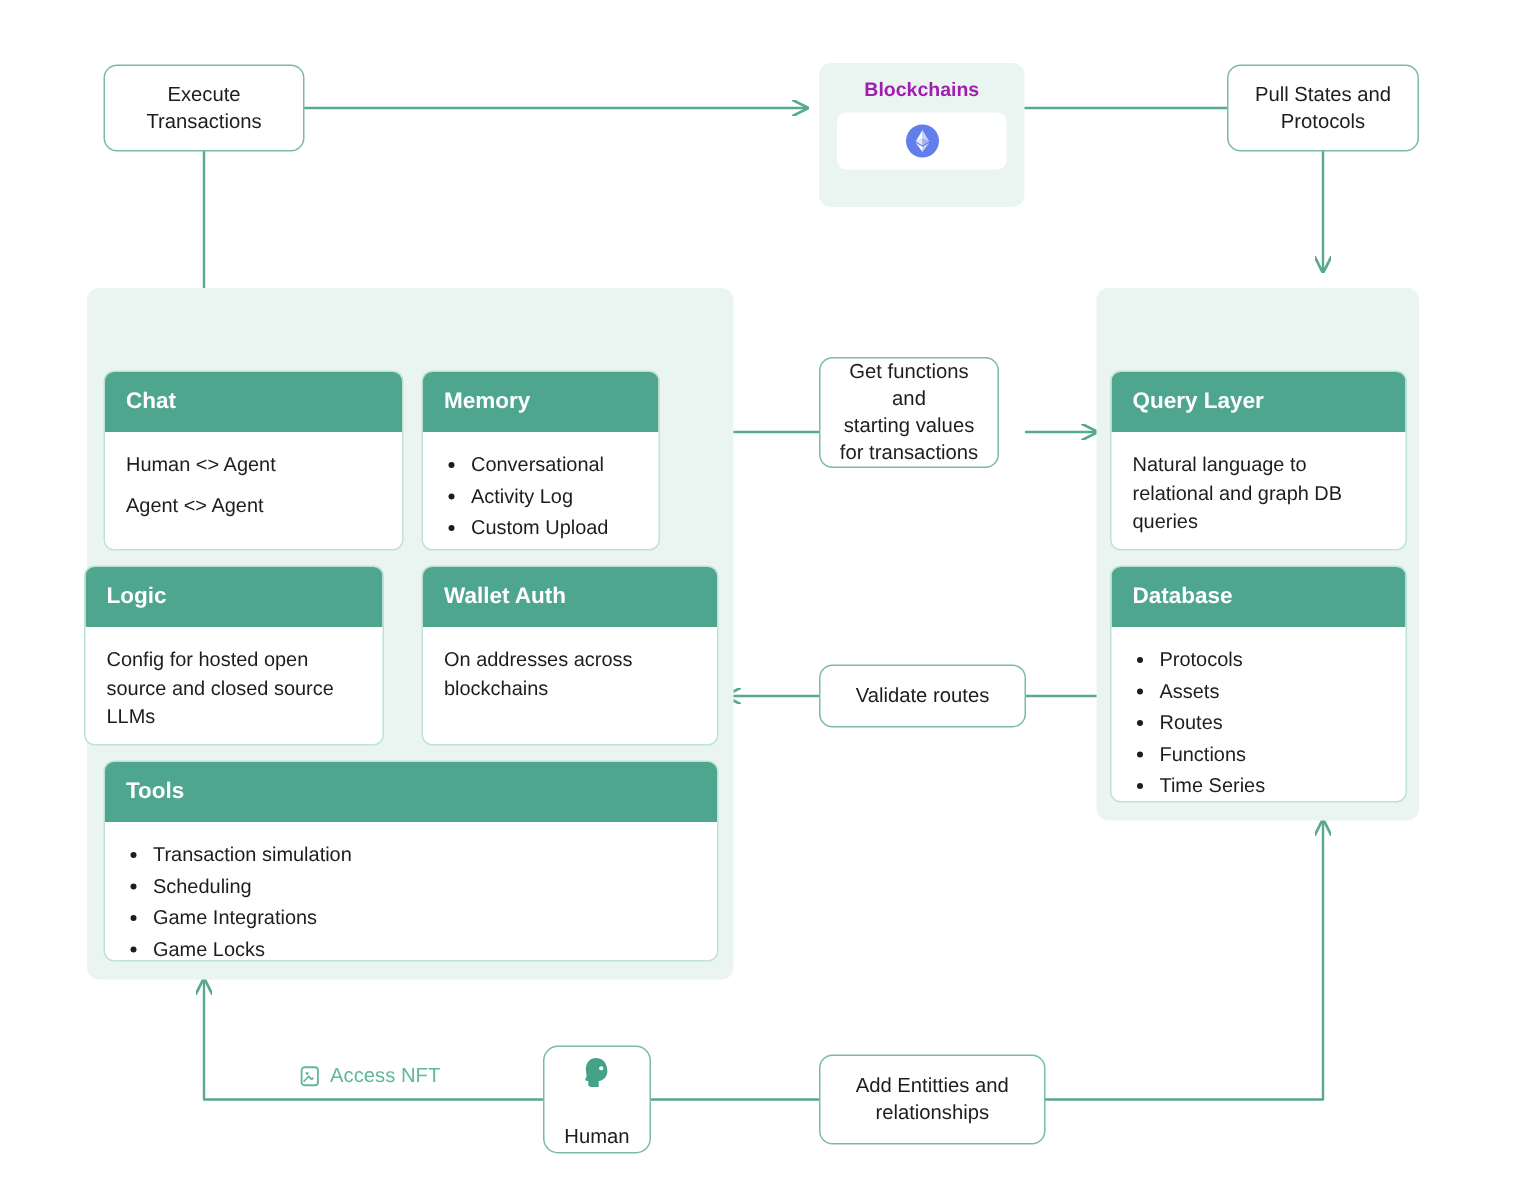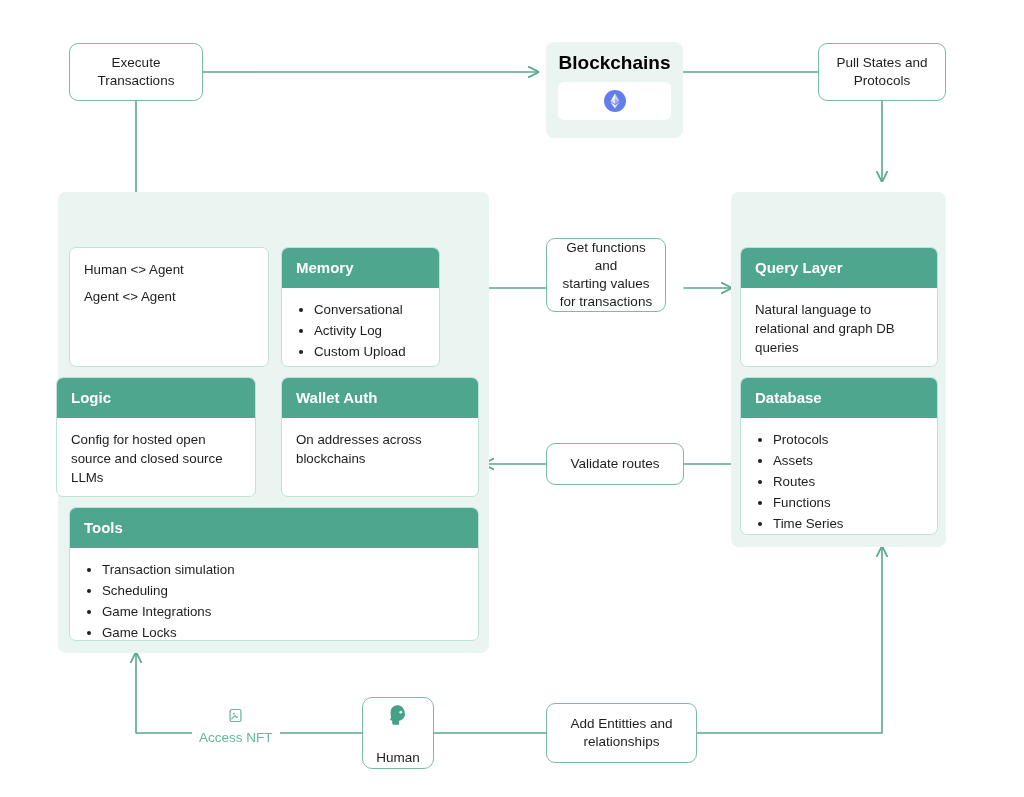--- a/index.html
+++ b/index.html
@@ -48,40 +48,40 @@
   .card-body ul{margin:0;padding-left:18px;list-style:disc;}
   .card-body li{margin:0 0 2px 0;}
   .card-body li:last-child{margin-bottom:0;}
 
   
   .chain-panel{
     position:absolute;box-sizing:border-box;background:#EAF5F1;border-radius:8px;z-index:3;
     text-align:center;
   }
   .chain-title{
-    font-size:19px;font-weight:bold;color:#000000;margin:10px 0 8px 0;
+    font-size:13px;font-weight:bold;color:#a21caf;margin:10px 0 8px 0;
   }
   .chain-slot{
     background:#ffffff;border-radius:6px;margin:0 12px 12px 12px;height:38px;
     display:flex;align-items:center;justify-content:center;
   }
 
   
   .human-node{
     position:absolute;box-sizing:border-box;background:#ffffff;
     border:1px solid #7BBBA6;border-radius:10px;z-index:5;
     display:flex;flex-direction:column;align-items:center;justify-content:center;gap:20px;
   }
   .human-label{font-size:13.5px;color:#1d1d1f;line-height:16px;}
 
   
   .nft-label{
     position:absolute;z-index:5;background:#ffffff;padding:0 7px;
     display:flex;align-items:center;gap:6px;
-    font-size:13.5px;color:#63B79C;line-height:18px;flex-direction:column;
+    font-size:13.5px;color:#63B79C;line-height:18px;
   }
 </style>
 </head>
 <body>
 
 <div id="diagram-root">
 
   <svg class="connectors" viewBox="0 0 1024 797">
     <defs>
       <marker id="ah-right" viewBox="0 0 10 10" refX="9" refY="5" markerWidth="7" markerHeight="7" orient="auto-start-reverse">
@@ -152,20 +152,21 @@
     <span>
       <span>Pull States and</span>
       <span>Protocols</span>
     </span>
   </div>
 
   <div class="group-panel" style="left:58px;top:192px;width:431px;height:461px;"></div>
   <div class="group-title" style="left:80px;top:206px;">Agent Orchestration</div>
 
   <div class="card" style="left:69px;top:247px;width:200px;height:120px;">
+    <div class="card-head">Chat</div>
     <div class="card-body">
       <p>Human &lt;&gt; Agent</p>
       <p>Agent &lt;&gt; Agent</p>
     </div>
   </div>
 
   <div class="card" style="left:281px;top:247px;width:159px;height:120px;">
     <div class="card-head">Memory</div>
     <div class="card-body">
       <ul>

